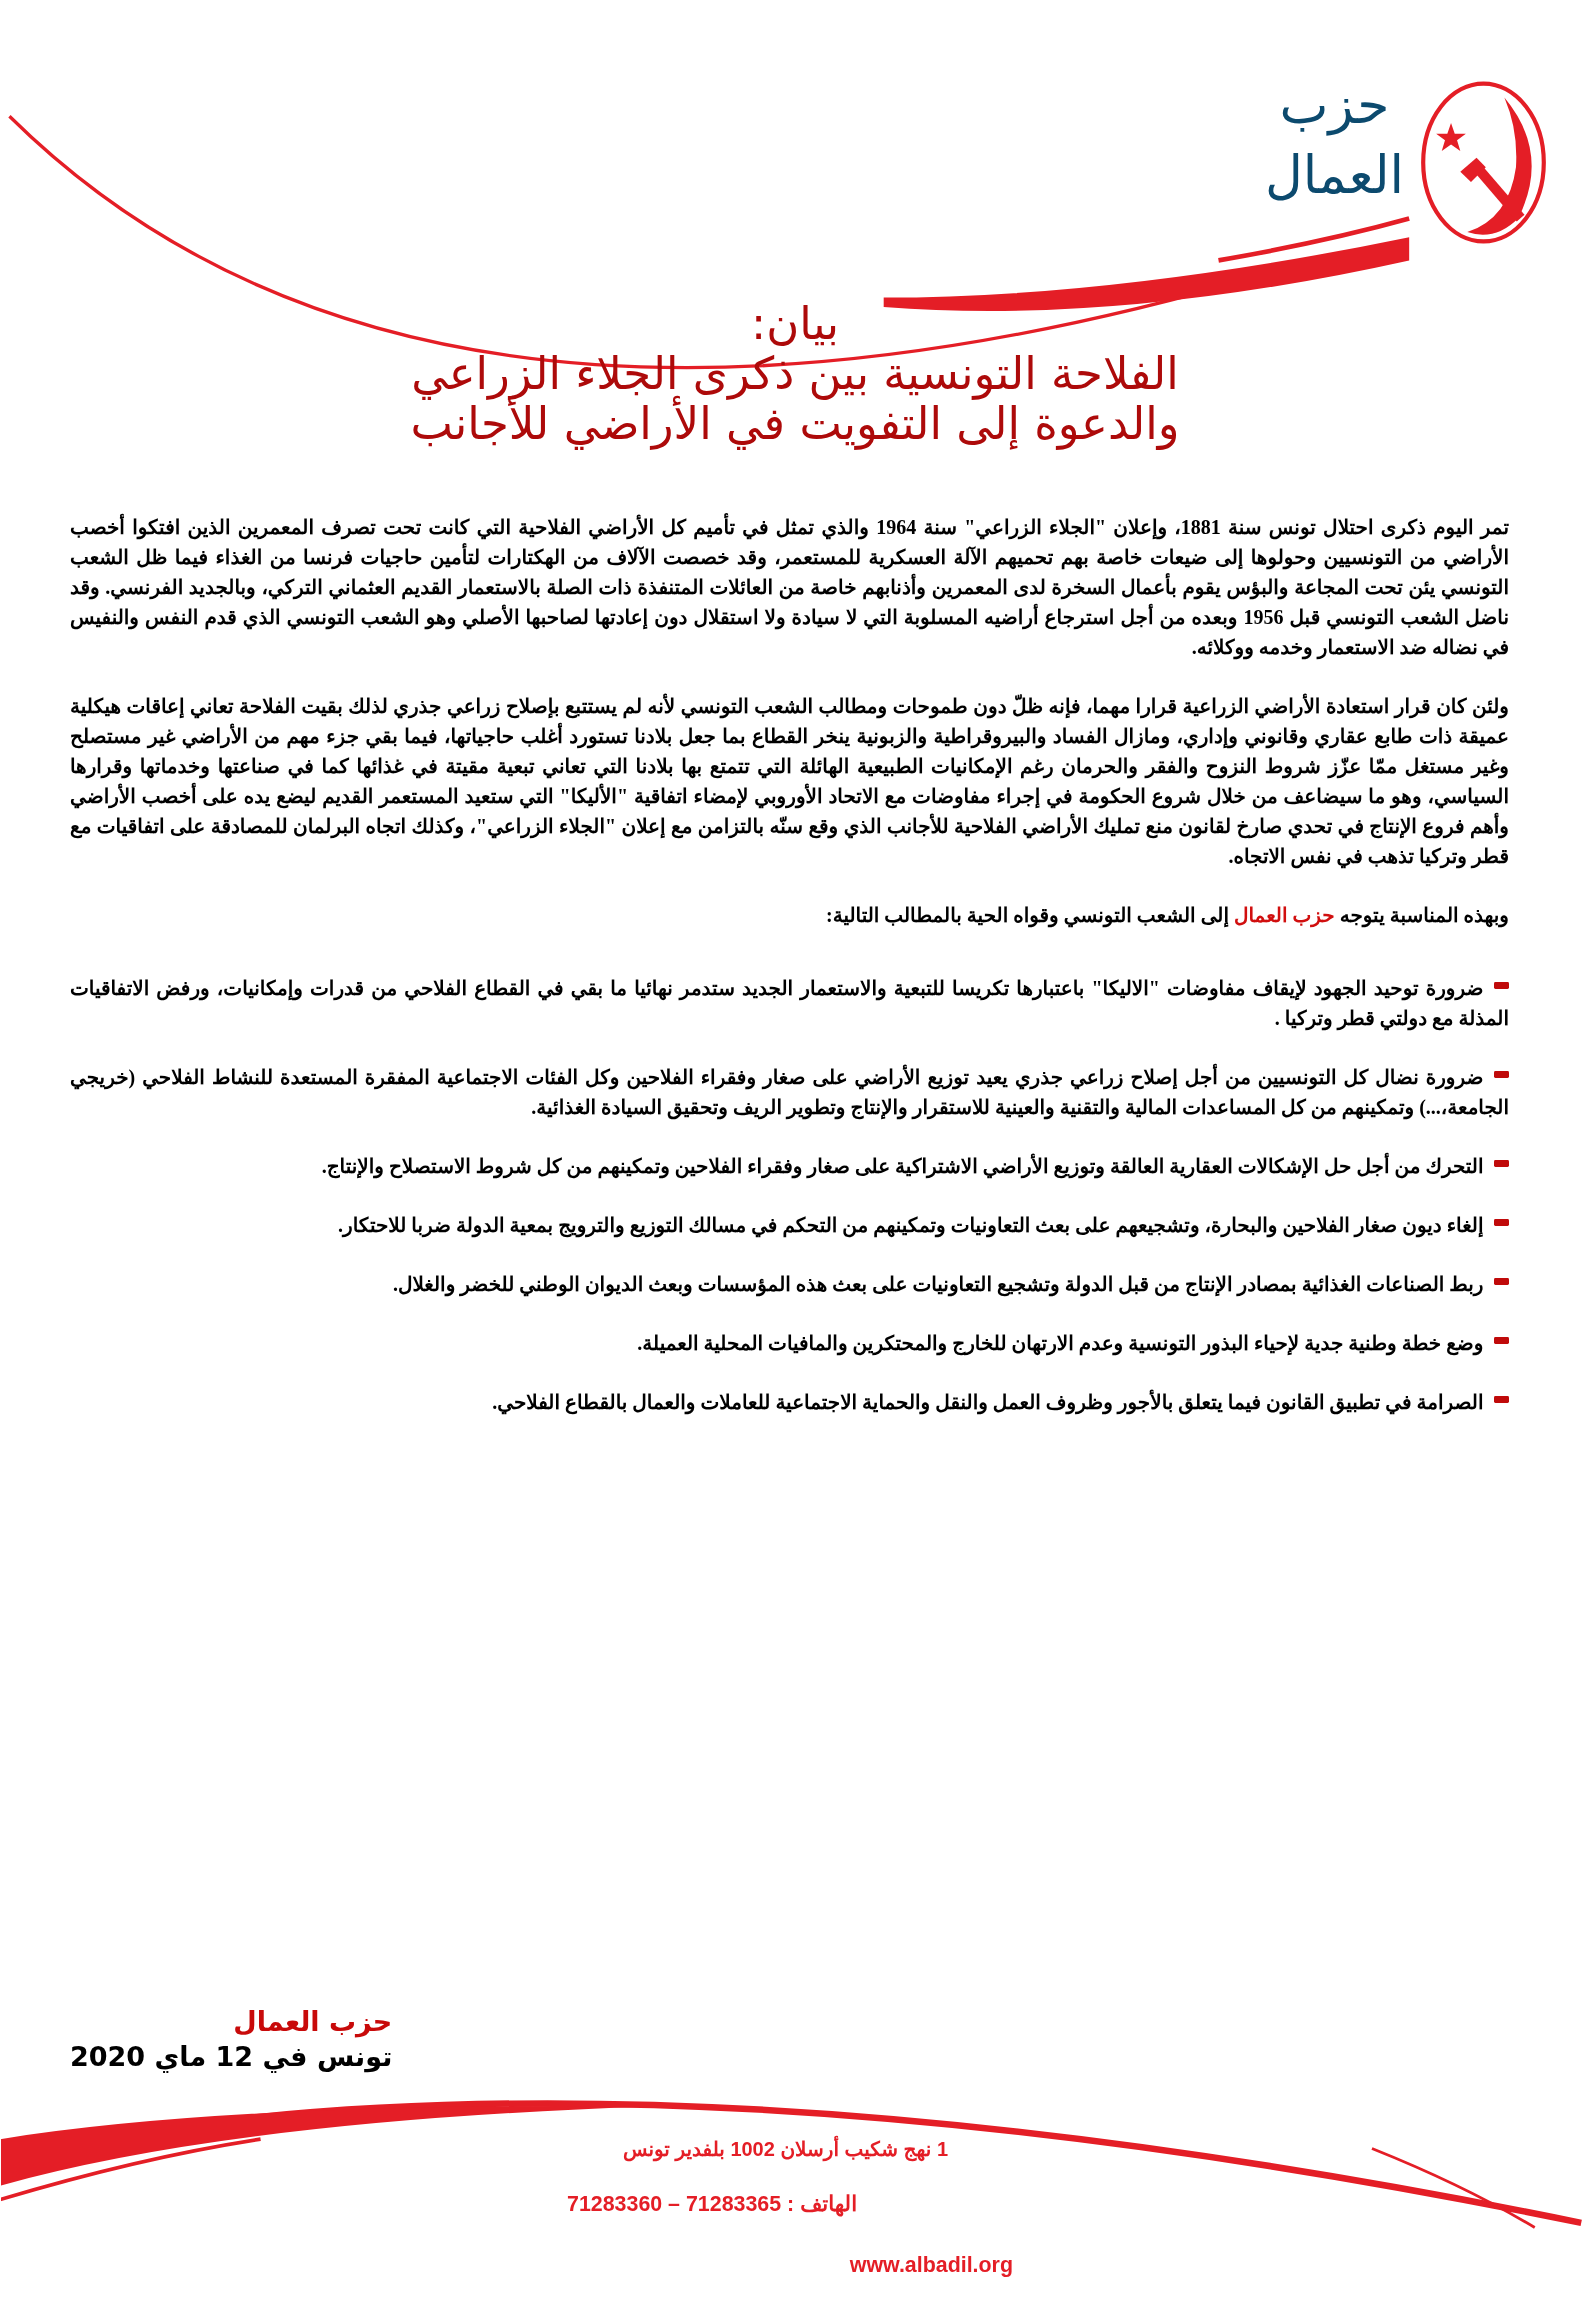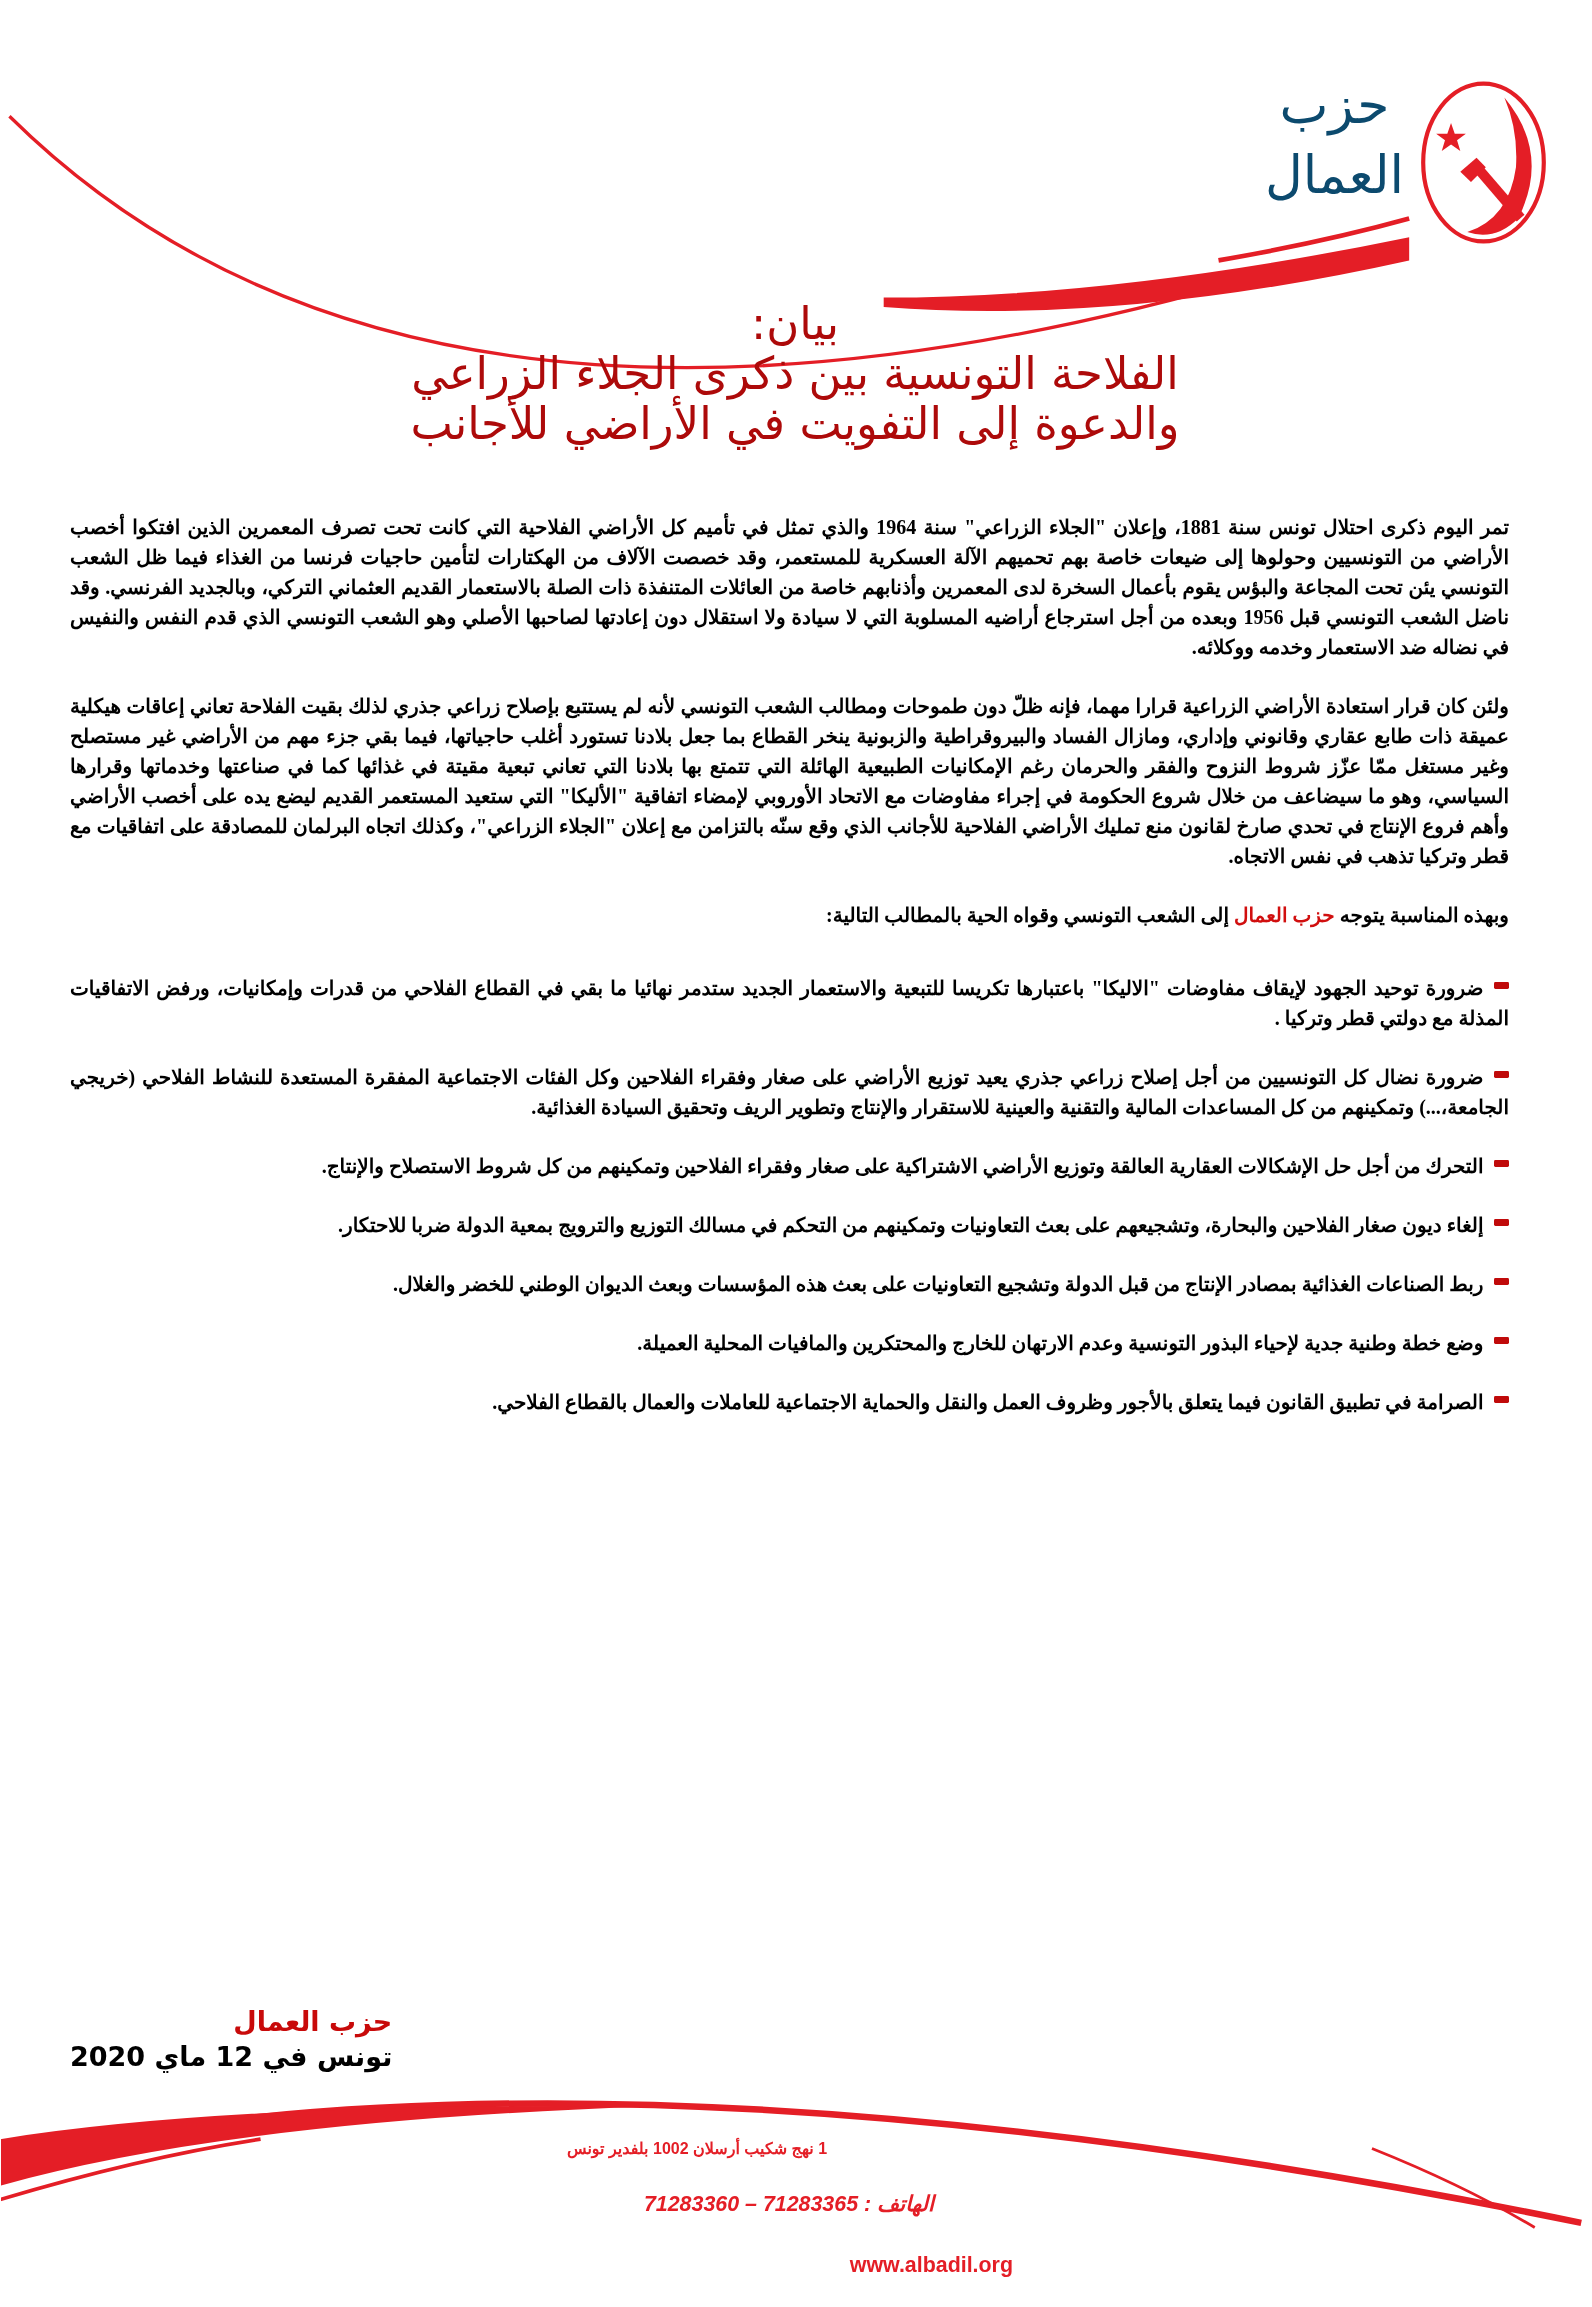--- a/index.html
+++ b/index.html
@@ -39,22 +39,22 @@
       position: absolute; left: 70px; top: 2004px; text-align: left; direction: rtl;
       font-family: "DejaVu Sans", sans-serif; font-weight: bold;
     }
     .sig-party { color: #c80a0a; font-size: 27px; line-height: 35px; text-align: right; }
     .sig-date { color: #000; font-size: 27px; line-height: 35px; text-align: center; }
 
     .footer {
       position: absolute; left: 567px; width: 446px; top: 2135px; text-align: center;
       color: #e41e26; font-family: "Liberation Sans", sans-serif; font-weight: bold;
     }
-    .footer .addr { font-size: 16px; line-height: 28px; text-align: left; padding-right: 65px; }
-    .footer .phone { font-size: 21.4px; line-height: 28px; margin-top: 27px; text-align: right; padding-right: 79px; font-style: italic; }
+    .footer .addr { font-size: 20px; line-height: 28px; text-align: right; padding-right: 65px; }
+    .footer .phone { font-size: 21.4px; line-height: 28px; margin-top: 27px; text-align: left; padding-right: 79px; }
     .footer .web { font-size: 21.4px; line-height: 28px; margin-top: 33px; direction: ltr; text-align: right; padding-left: 51px; }
   </style>
 </head>
 <body>
 
 <svg class="swoosh-svg" viewBox="0 0 3425 4961">
 
   <path d="M 20 250 Q 900 1120 2720 590" stroke="#e41e26" stroke-width="7" fill="none"></path>
   <path d="M 1900 640 Q 2400 640 3030 510 L 3030 560 Q 2400 700 1900 660 Z" fill="#e41e26"></path>
   <path d="M 2620 560 Q 2850 520 3030 470" stroke="#e41e26" stroke-width="10" fill="none"></path>

